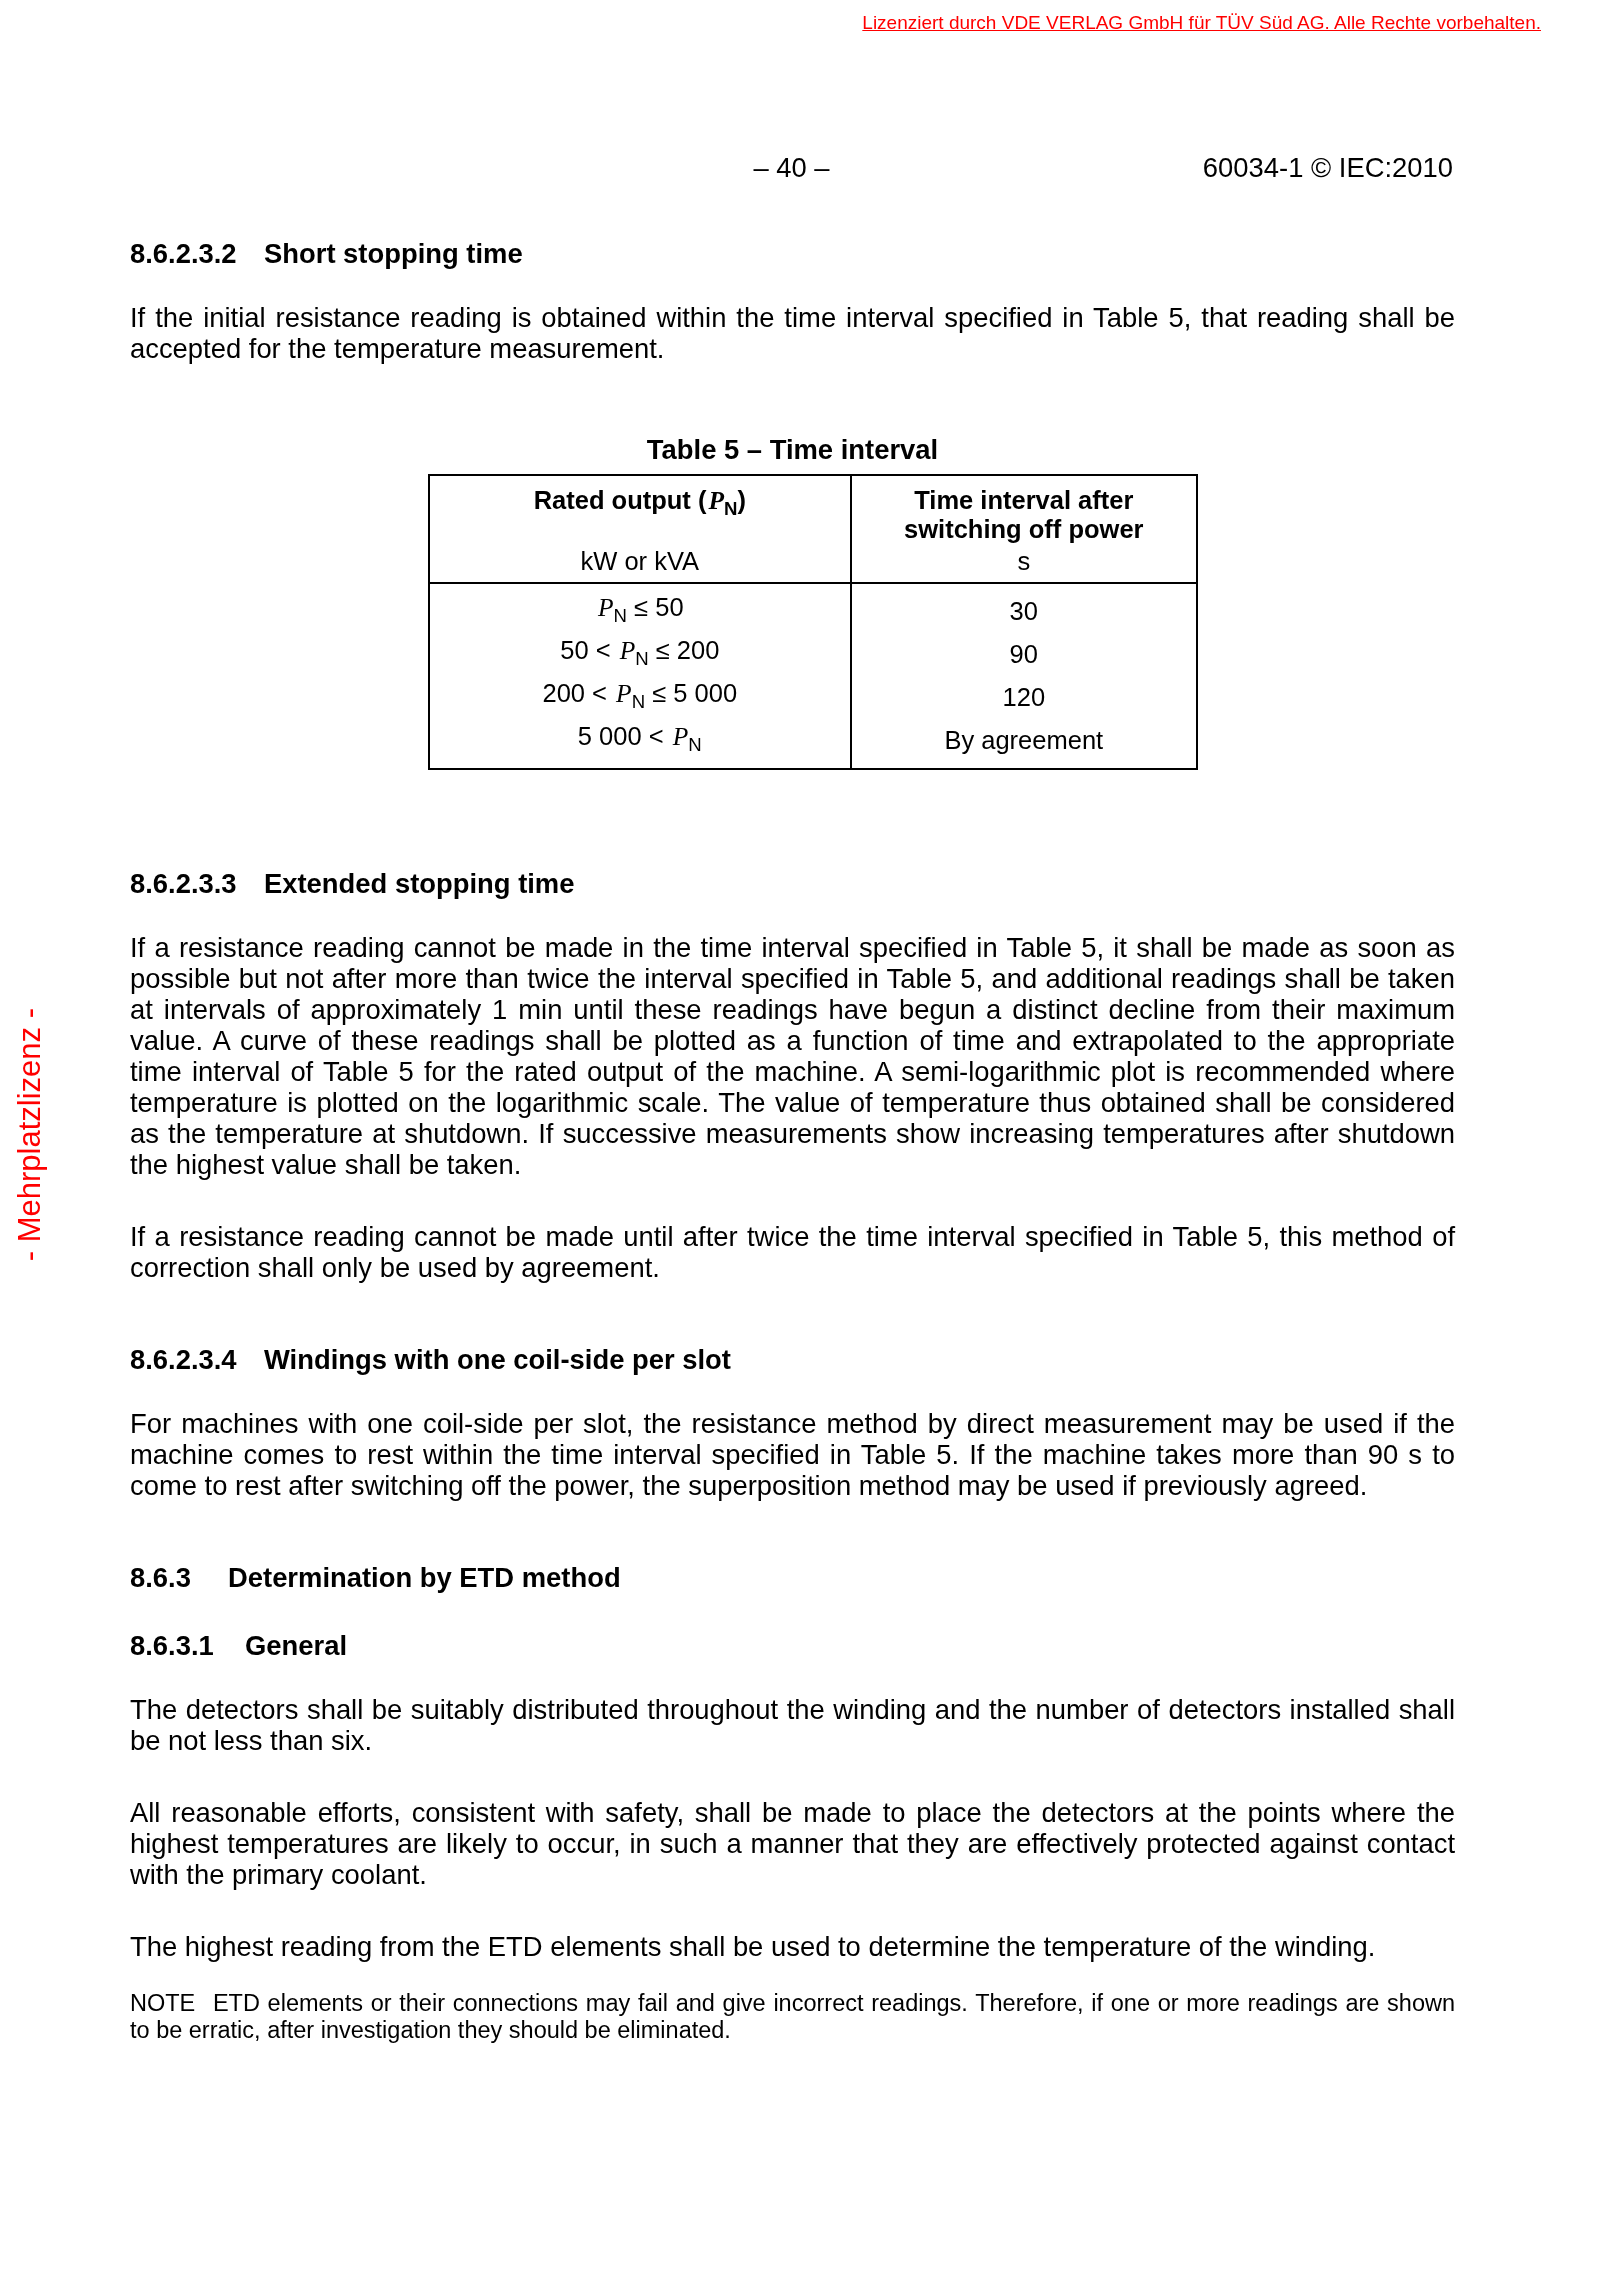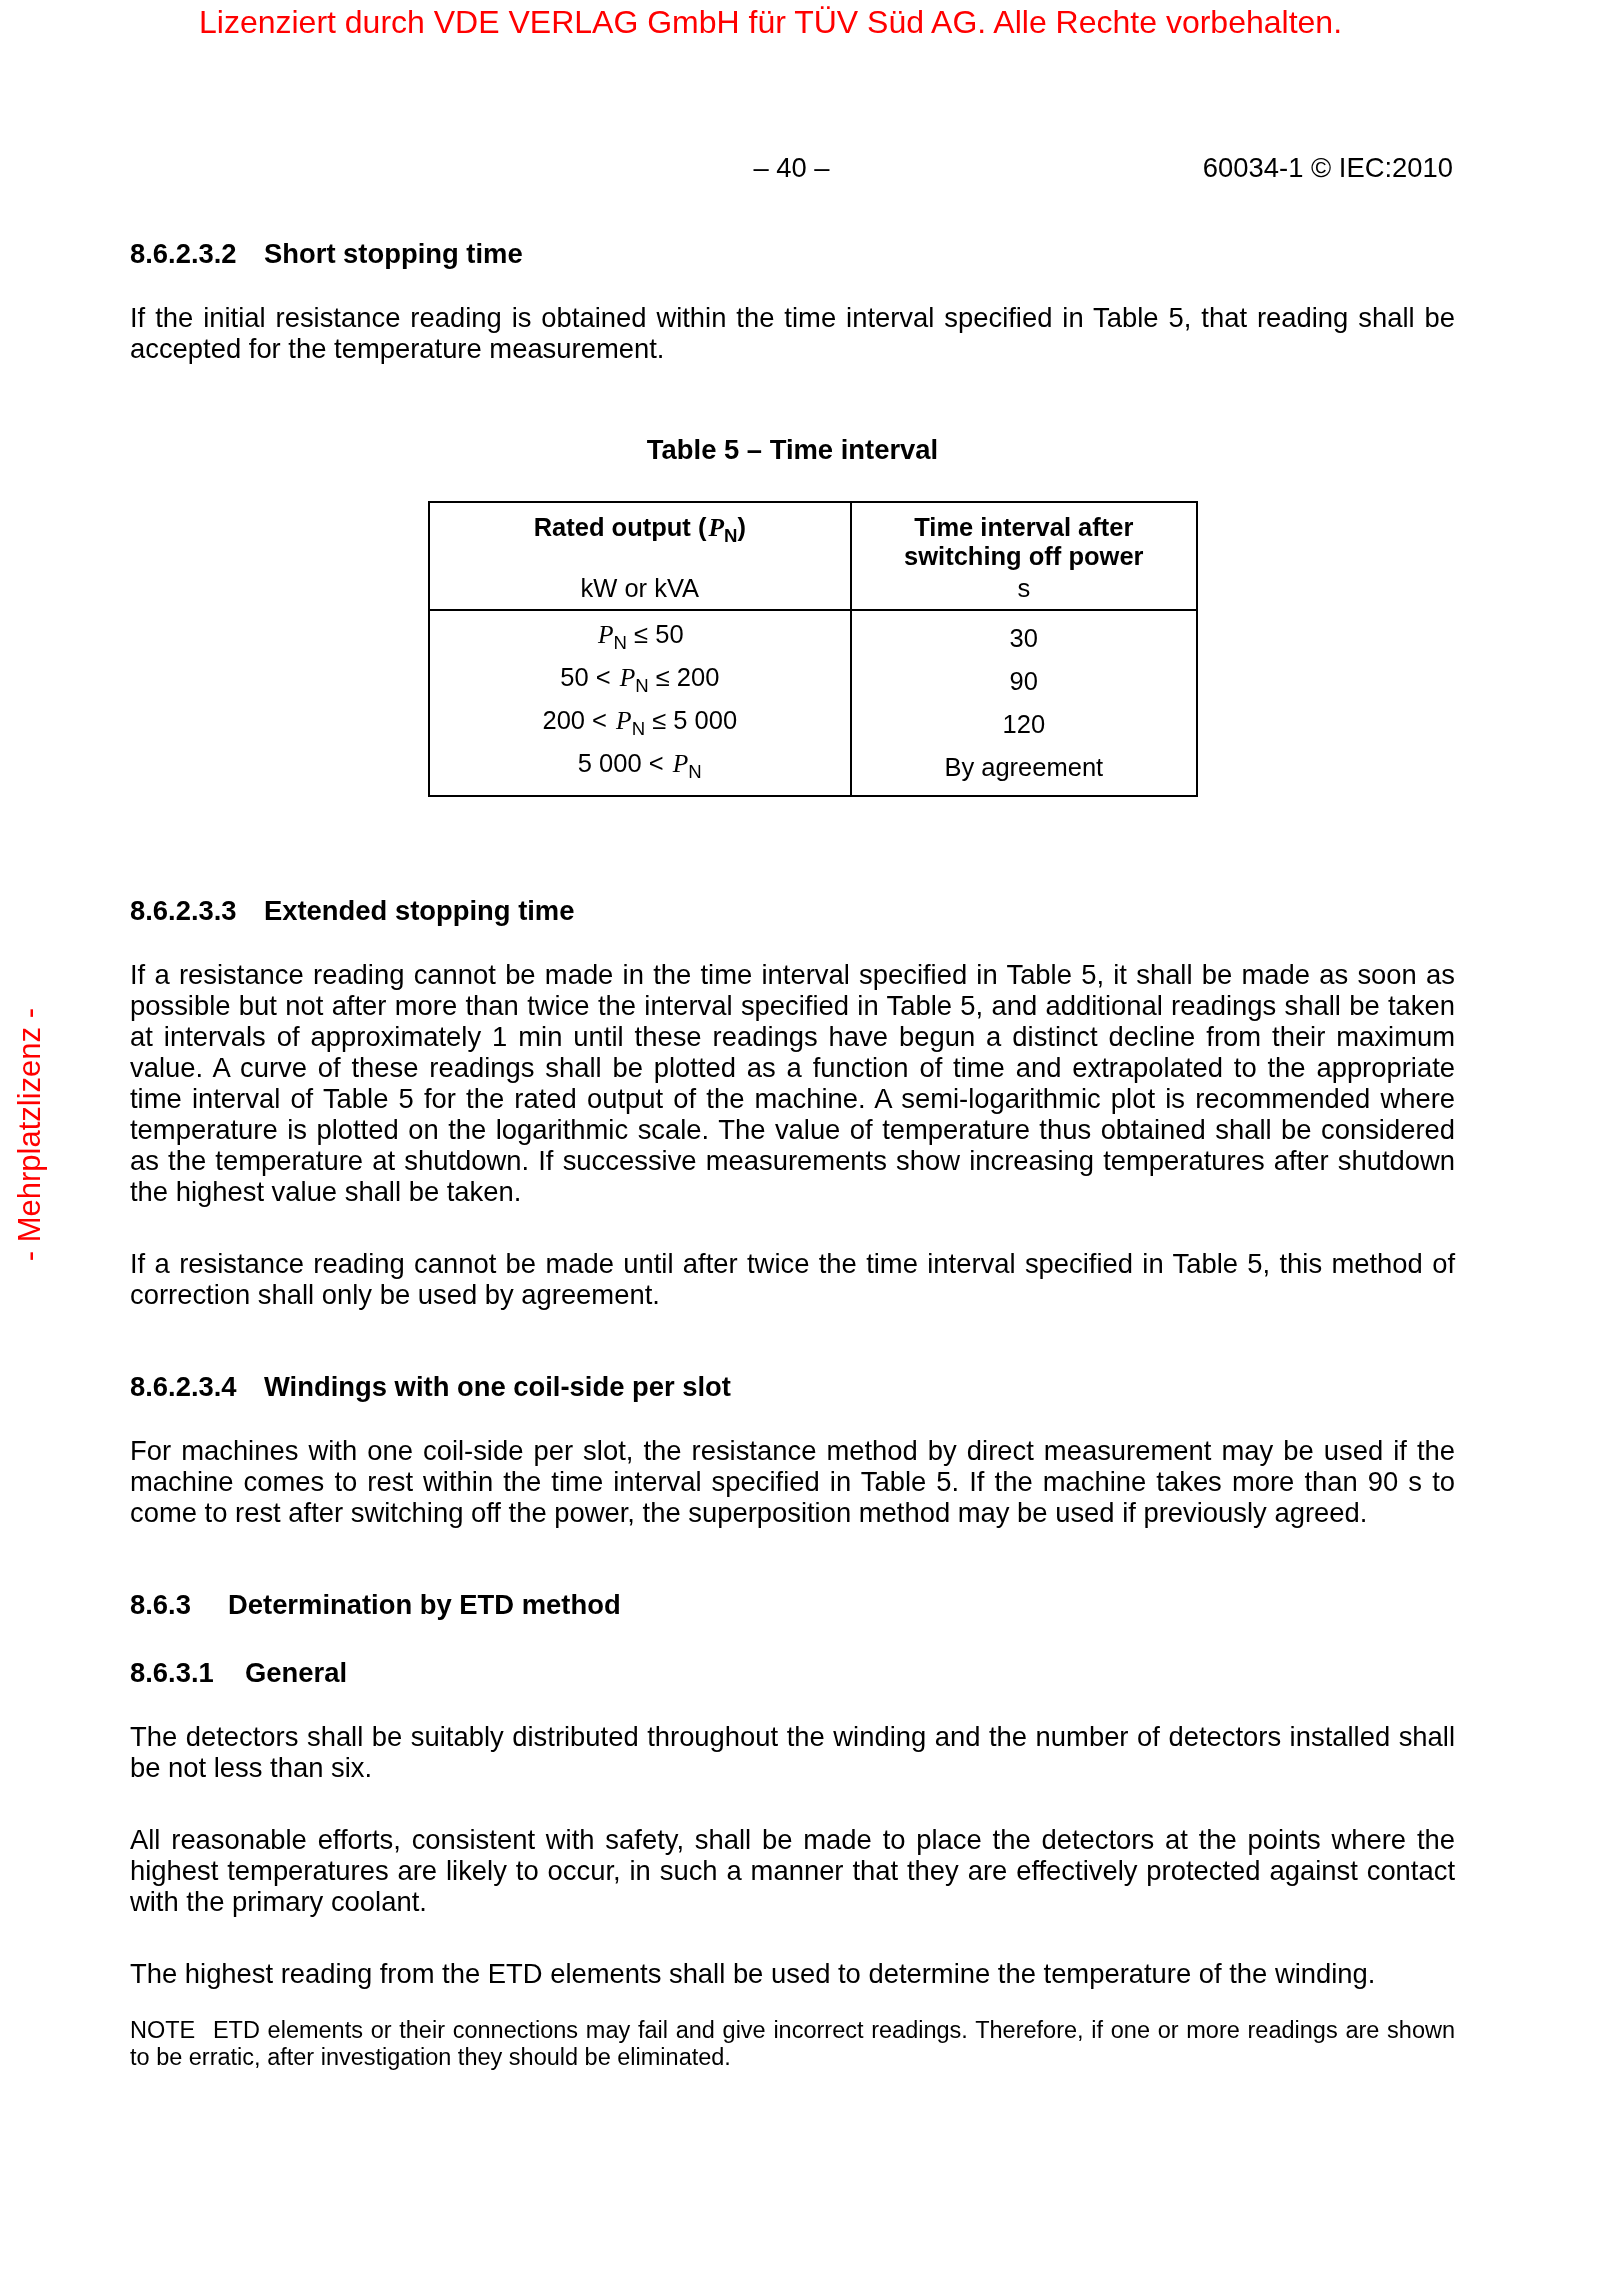--- a/index.html
+++ b/index.html
@@ -7,23 +7,23 @@
     position:relative;
     width:1621px;height:2293px;
     background:#ffffff;
     font-family:"Liberation Sans","DejaVu Sans",sans-serif;
     color:#000;
     overflow:hidden;
   }
   
   .license-banner{
     position:absolute;top:7.8px;left:0;width:1541px;
-    text-align:center;
+    text-align:right;
     color:#ff0000;
-    font-size:32px;line-height:29px;
+    font-size:19px;line-height:29px;text-decoration:underline;
   }
   
   .watermark{
     position:absolute;left:11.8px;top:1008px;
     writing-mode:vertical-rl;
     transform:rotate(180deg);
     color:#ff0000;
     font-size:31px;
     white-space:nowrap;
   }
@@ -46,21 +46,21 @@
   .tab-137{min-width:134px;}
   .tab-117{min-width:115px;}
   .tab-100{min-width:98px;}
   .mt-xl{margin-top:98px;}
   .mt-md{margin-top:37px;}
   p{margin:41px 0 0 0;}
   .heading + p{margin-top:33px;}
   .caption{margin-top:70px;margin-bottom:0;text-align:center;font-weight:bold;}
   
   .tbl{
-    margin-top:36px;margin-left:298px;
+    margin-top:9px;margin-left:298px;
     width:770px;
     border-collapse:collapse;
     font-size:25.5px;line-height:29px;
     text-align:center;
   }
   .tbl,.tbl td,.tbl th{border:2px solid #000;}
   .tbl{border-width:2.9px;}
   .tbl th{
     font-weight:bold;
     vertical-align:top;

